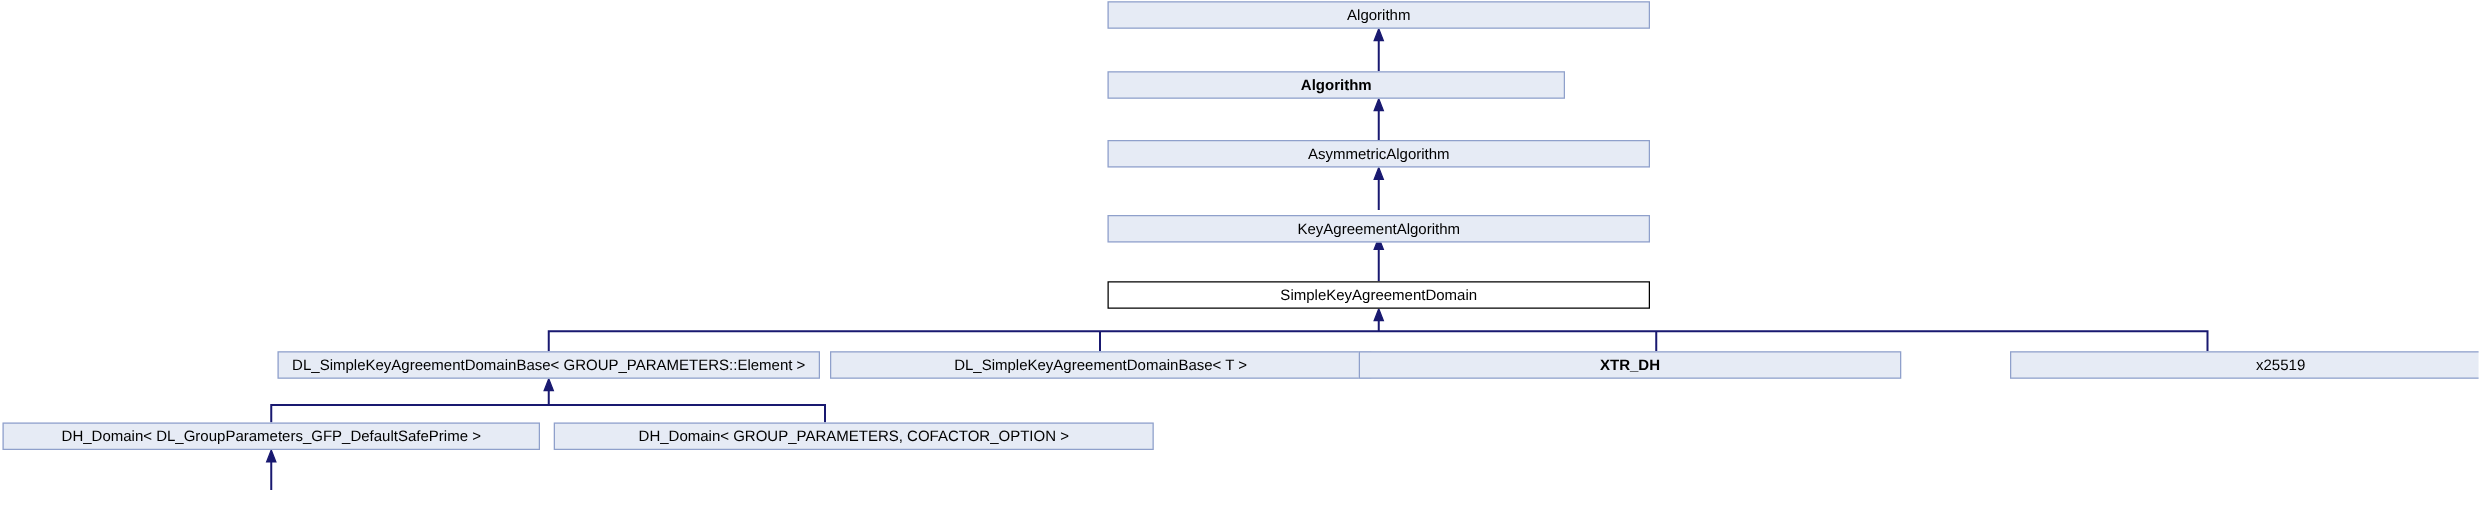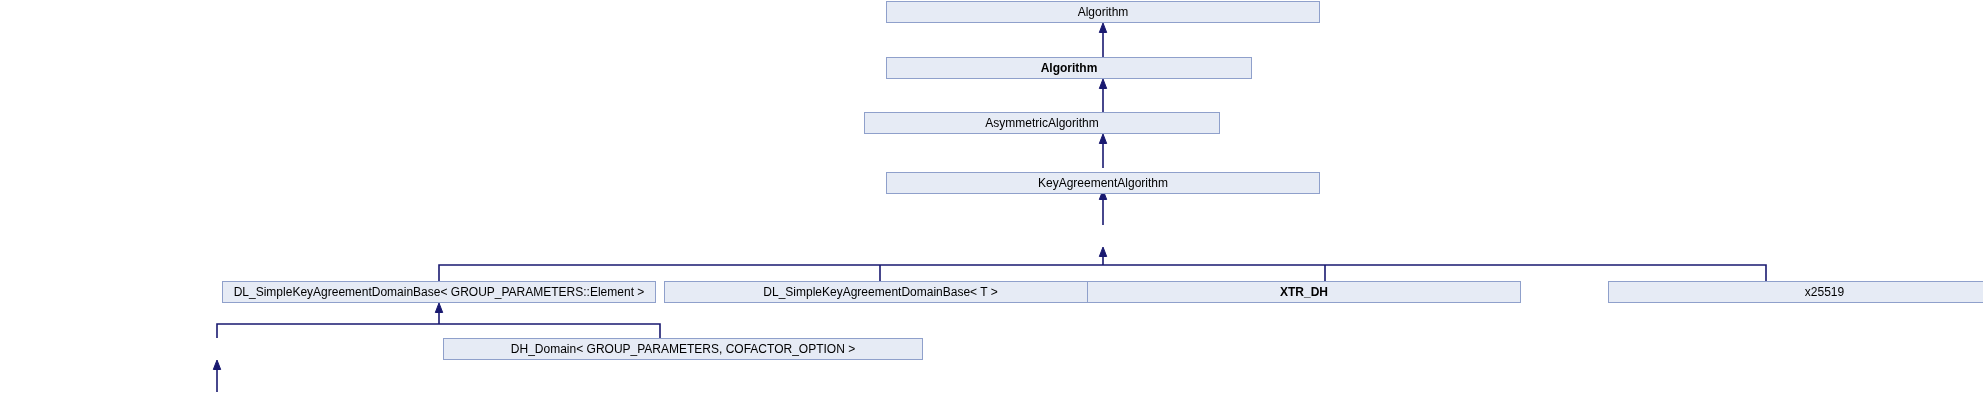--- a/index.html
+++ b/index.html
@@ -49,21 +49,21 @@
     cursor: pointer;
   }
   .node.current {
     background: var(--current-fill, #ffffff);
     border: 1.5px solid var(--current-border, #000000);
     cursor: default;
   }
   
   #n-clonable               { left: 886px;  top: 1px;   width: 434px; }
   #n-algorithm              { left: 886px;  top: 57px;  width: 366px; font-weight: bold; }
-  #n-asymmetric-algorithm   { left: 864px;  top: 112px; width: 356px; }
+  #n-asymmetric-algorithm   { left: 886px;  top: 112px; width: 434px; }
   #n-key-agreement-algorithm{ left: 886px;  top: 172px; width: 434px; }
   #n-simple-key-agreement   { left: 886px;  top: 225px; width: 434px; }
   #n-dl-base-element        { left: 222px;  top: 281px; width: 434px; }
   #n-dl-base-t              { left: 664px;  top: 281px; width: 433px; }
   #n-xtr-dh                 { left: 1087px; top: 281px; width: 434px; font-weight: bold; }
   #n-x25519                 { left: 1608px; top: 281px; width: 433px; }
   #n-dh-domain-safeprime    { left: 2px;    top: 338px; width: 430px; }
   #n-dh-domain-cofactor     { left: 443px;  top: 338px; width: 480px; }
   #n-dh                     { left: 19px;    top: 392px; width: 384px; margin-top: 47px; }
 </style>
@@ -107,20 +107,22 @@
     <g>
       <polygon class="edge-head" points="217,360 213.3,369.5 220.7,369.5"></polygon>
       <line class="edge-line" x1="217" y1="369" x2="217" y2="392"></line>
     </g>
   </svg>
 
   <div class="node" id="n-clonable">Algorithm</div>
   <div class="node" id="n-algorithm">Algorithm</div>
   <div class="node" id="n-asymmetric-algorithm">AsymmetricAlgorithm</div>
   <div class="node" id="n-key-agreement-algorithm">KeyAgreementAlgorithm</div>
+  <div class="node current" id="n-simple-key-agreement">SimpleKeyAgreementDomain</div>
   <div class="node" id="n-dl-base-element">DL_SimpleKeyAgreementDomainBase&lt; GROUP_PARAMETERS::Element &gt;</div>
   <div class="node" id="n-dl-base-t">DL_SimpleKeyAgreementDomainBase&lt; T &gt;</div>
   <div class="node" id="n-xtr-dh">XTR_DH</div>
   <div class="node" id="n-x25519">x25519</div>
+  <div class="node" id="n-dh-domain-safeprime">DH_Domain&lt; DL_GroupParameters_GFP_DefaultSafePrime &gt;</div>
   <div class="node" id="n-dh-domain-cofactor">DH_Domain&lt; GROUP_PARAMETERS, COFACTOR_OPTION &gt;</div>
   <div class="node" id="n-dh">DH</div>
 
 </div>
 
 </body></html>

